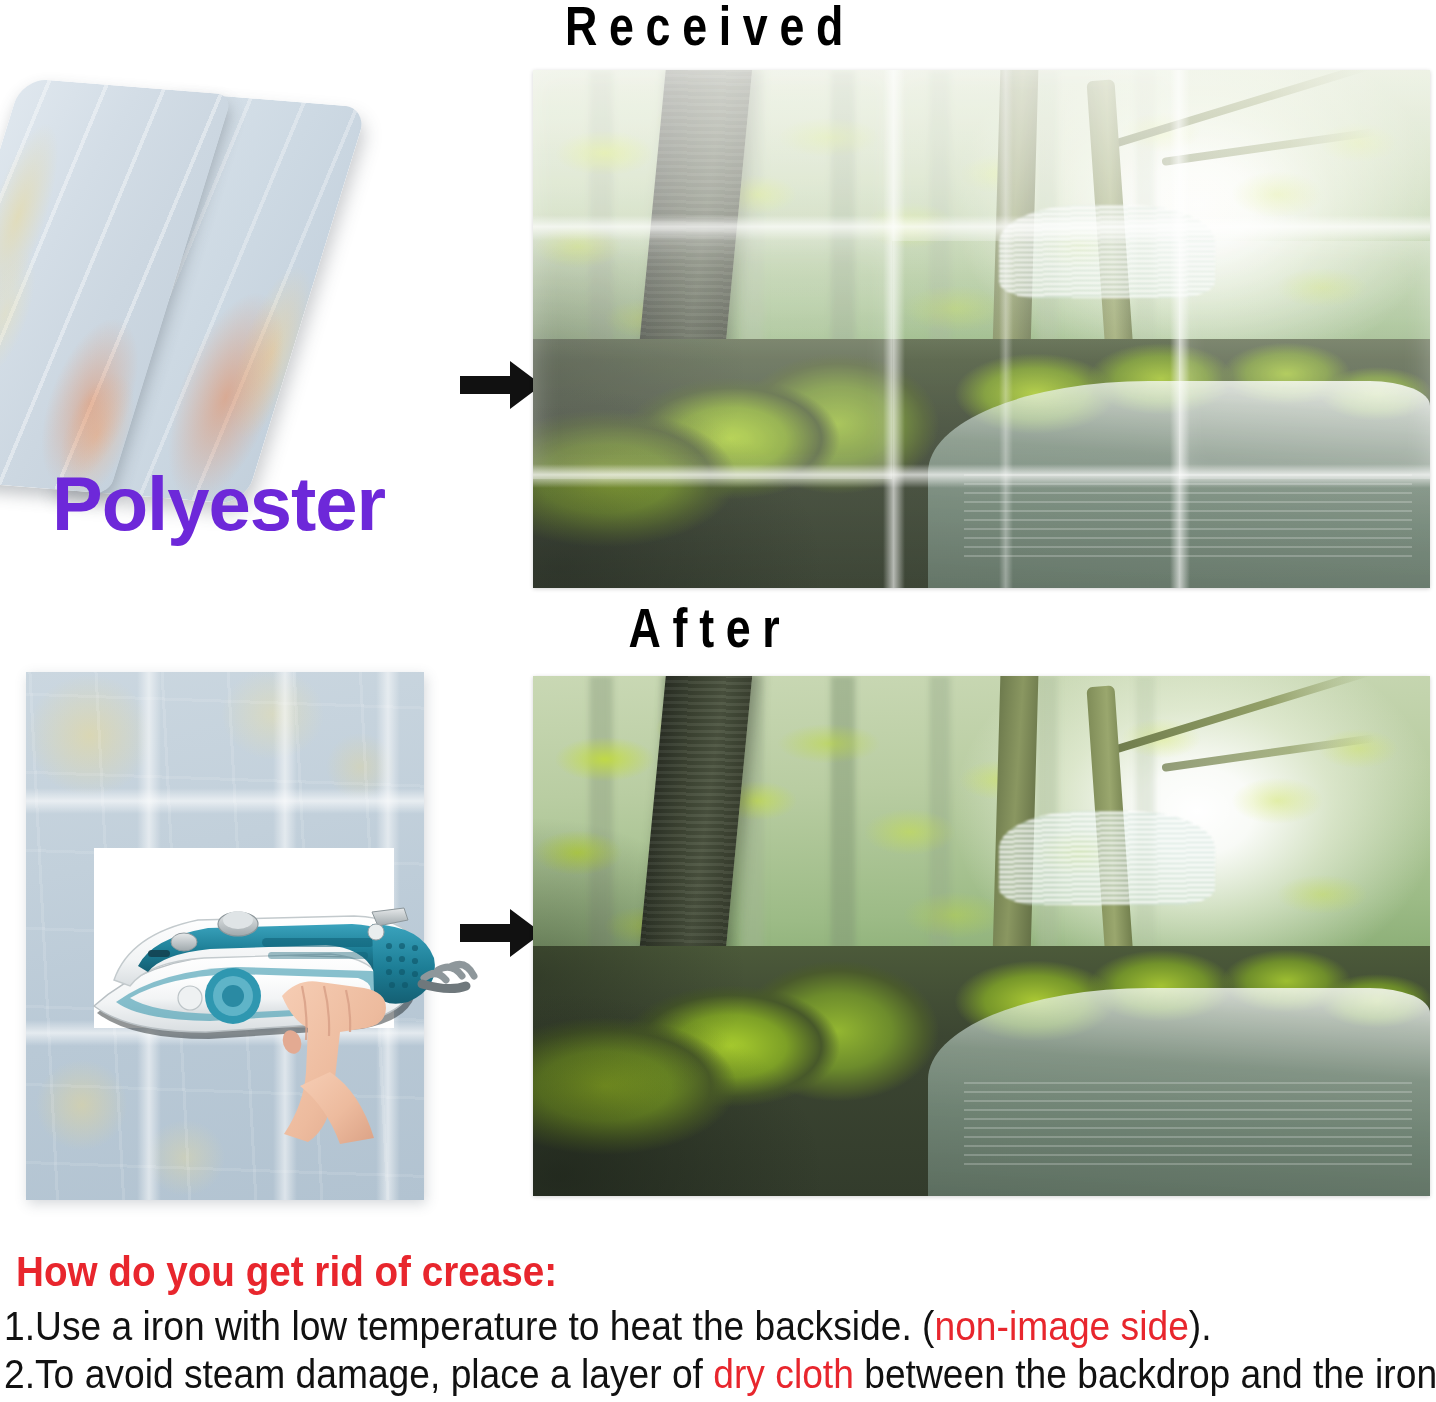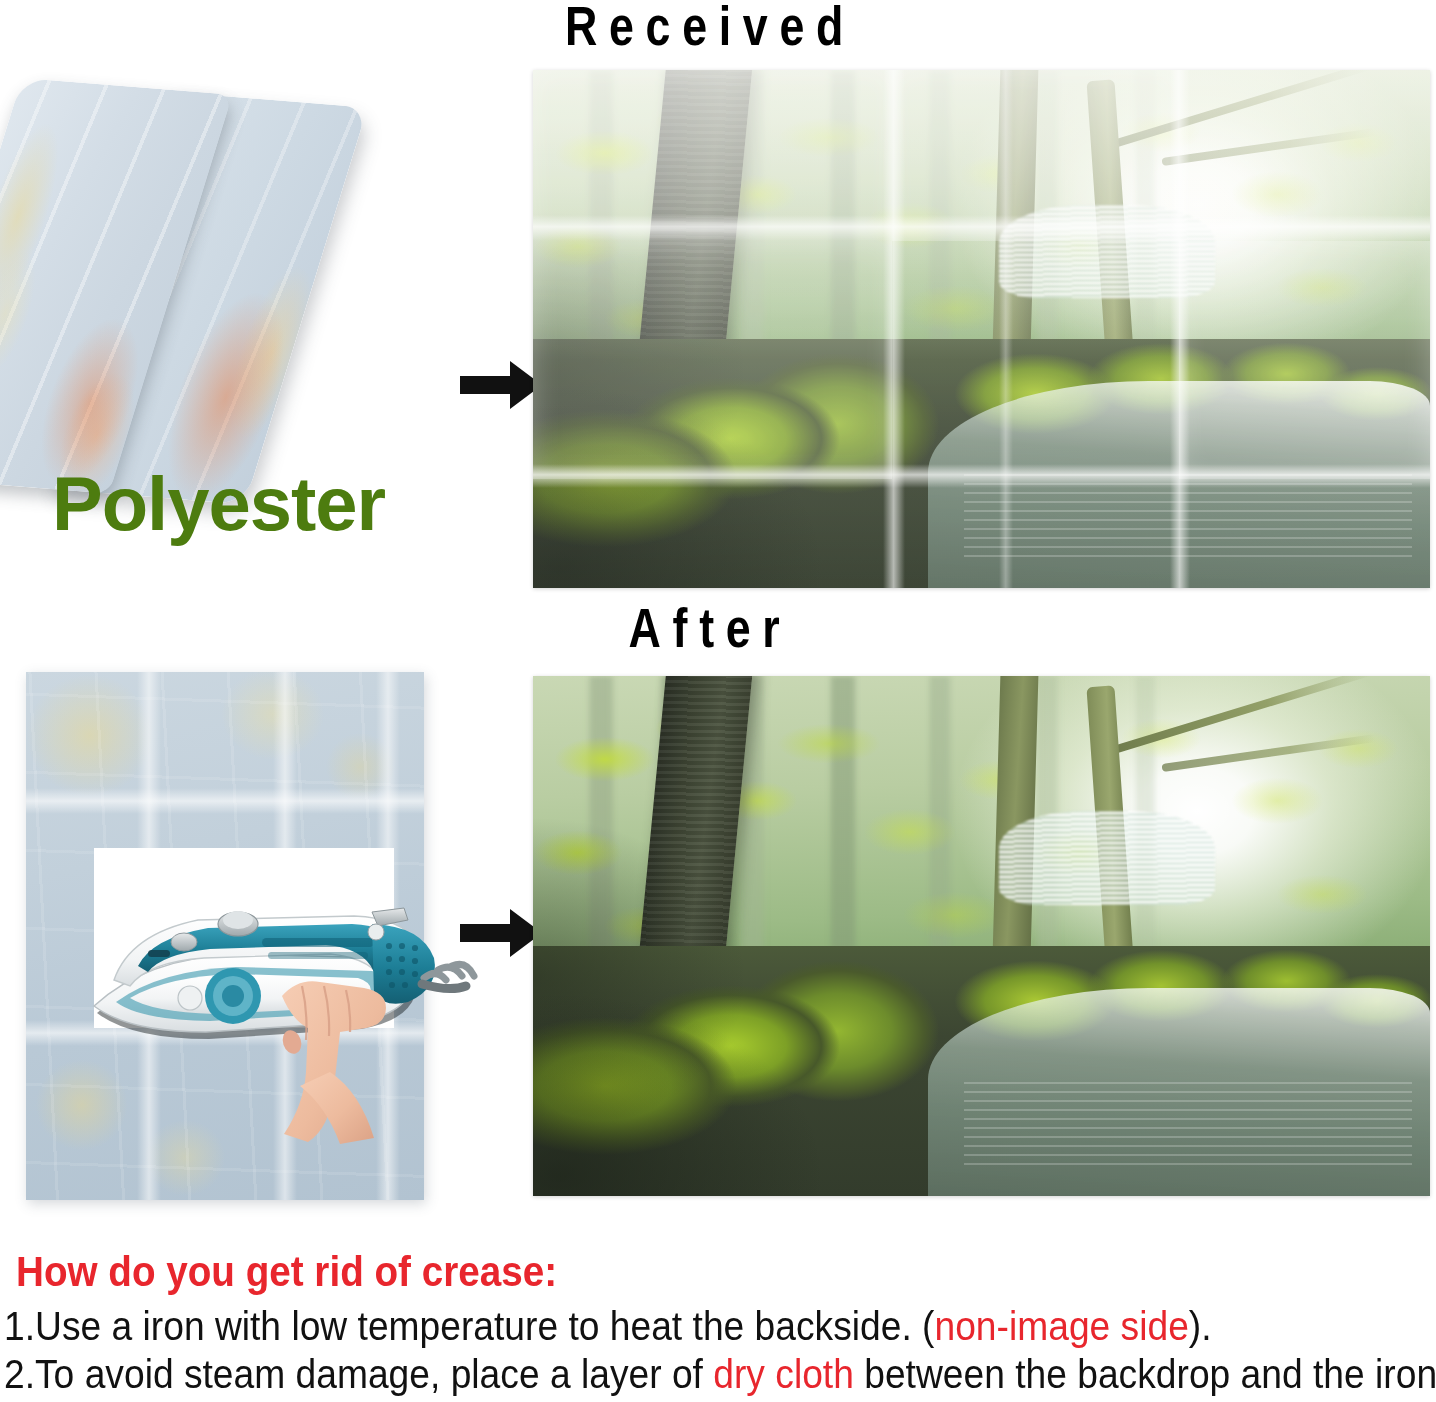--- a/index.html
+++ b/index.html
@@ -57,21 +57,21 @@
       repeating-linear-gradient(96deg, rgba(255,255,255,0) 0 24px, rgba(255,255,255,.30) 24px 28px, rgba(255,255,255,0) 28px 54px),
       linear-gradient(104deg,#d8e2ea 0%,#cdd9e3 50%,#c3d0dc 100%);
     border-radius:10px 24px 26px 12px;
     box-shadow:6px 10px 18px rgba(60,70,80,.28);
     z-index:-1;
   }
 
   
   #label-polyester{
     position:absolute;left:52px;top:465px;
-    font-size:76px;font-weight:bold;color:#4d7c0f;
+    font-size:76px;font-weight:bold;color:#6d28d9;
     letter-spacing:-1px;line-height:78px;white-space:nowrap;
     z-index:6;
   }
 
   
   .photo{
     position:absolute;overflow:hidden;
     background:#3a4038;
     box-shadow:0 1px 4px rgba(0,0,0,.18);
   }

